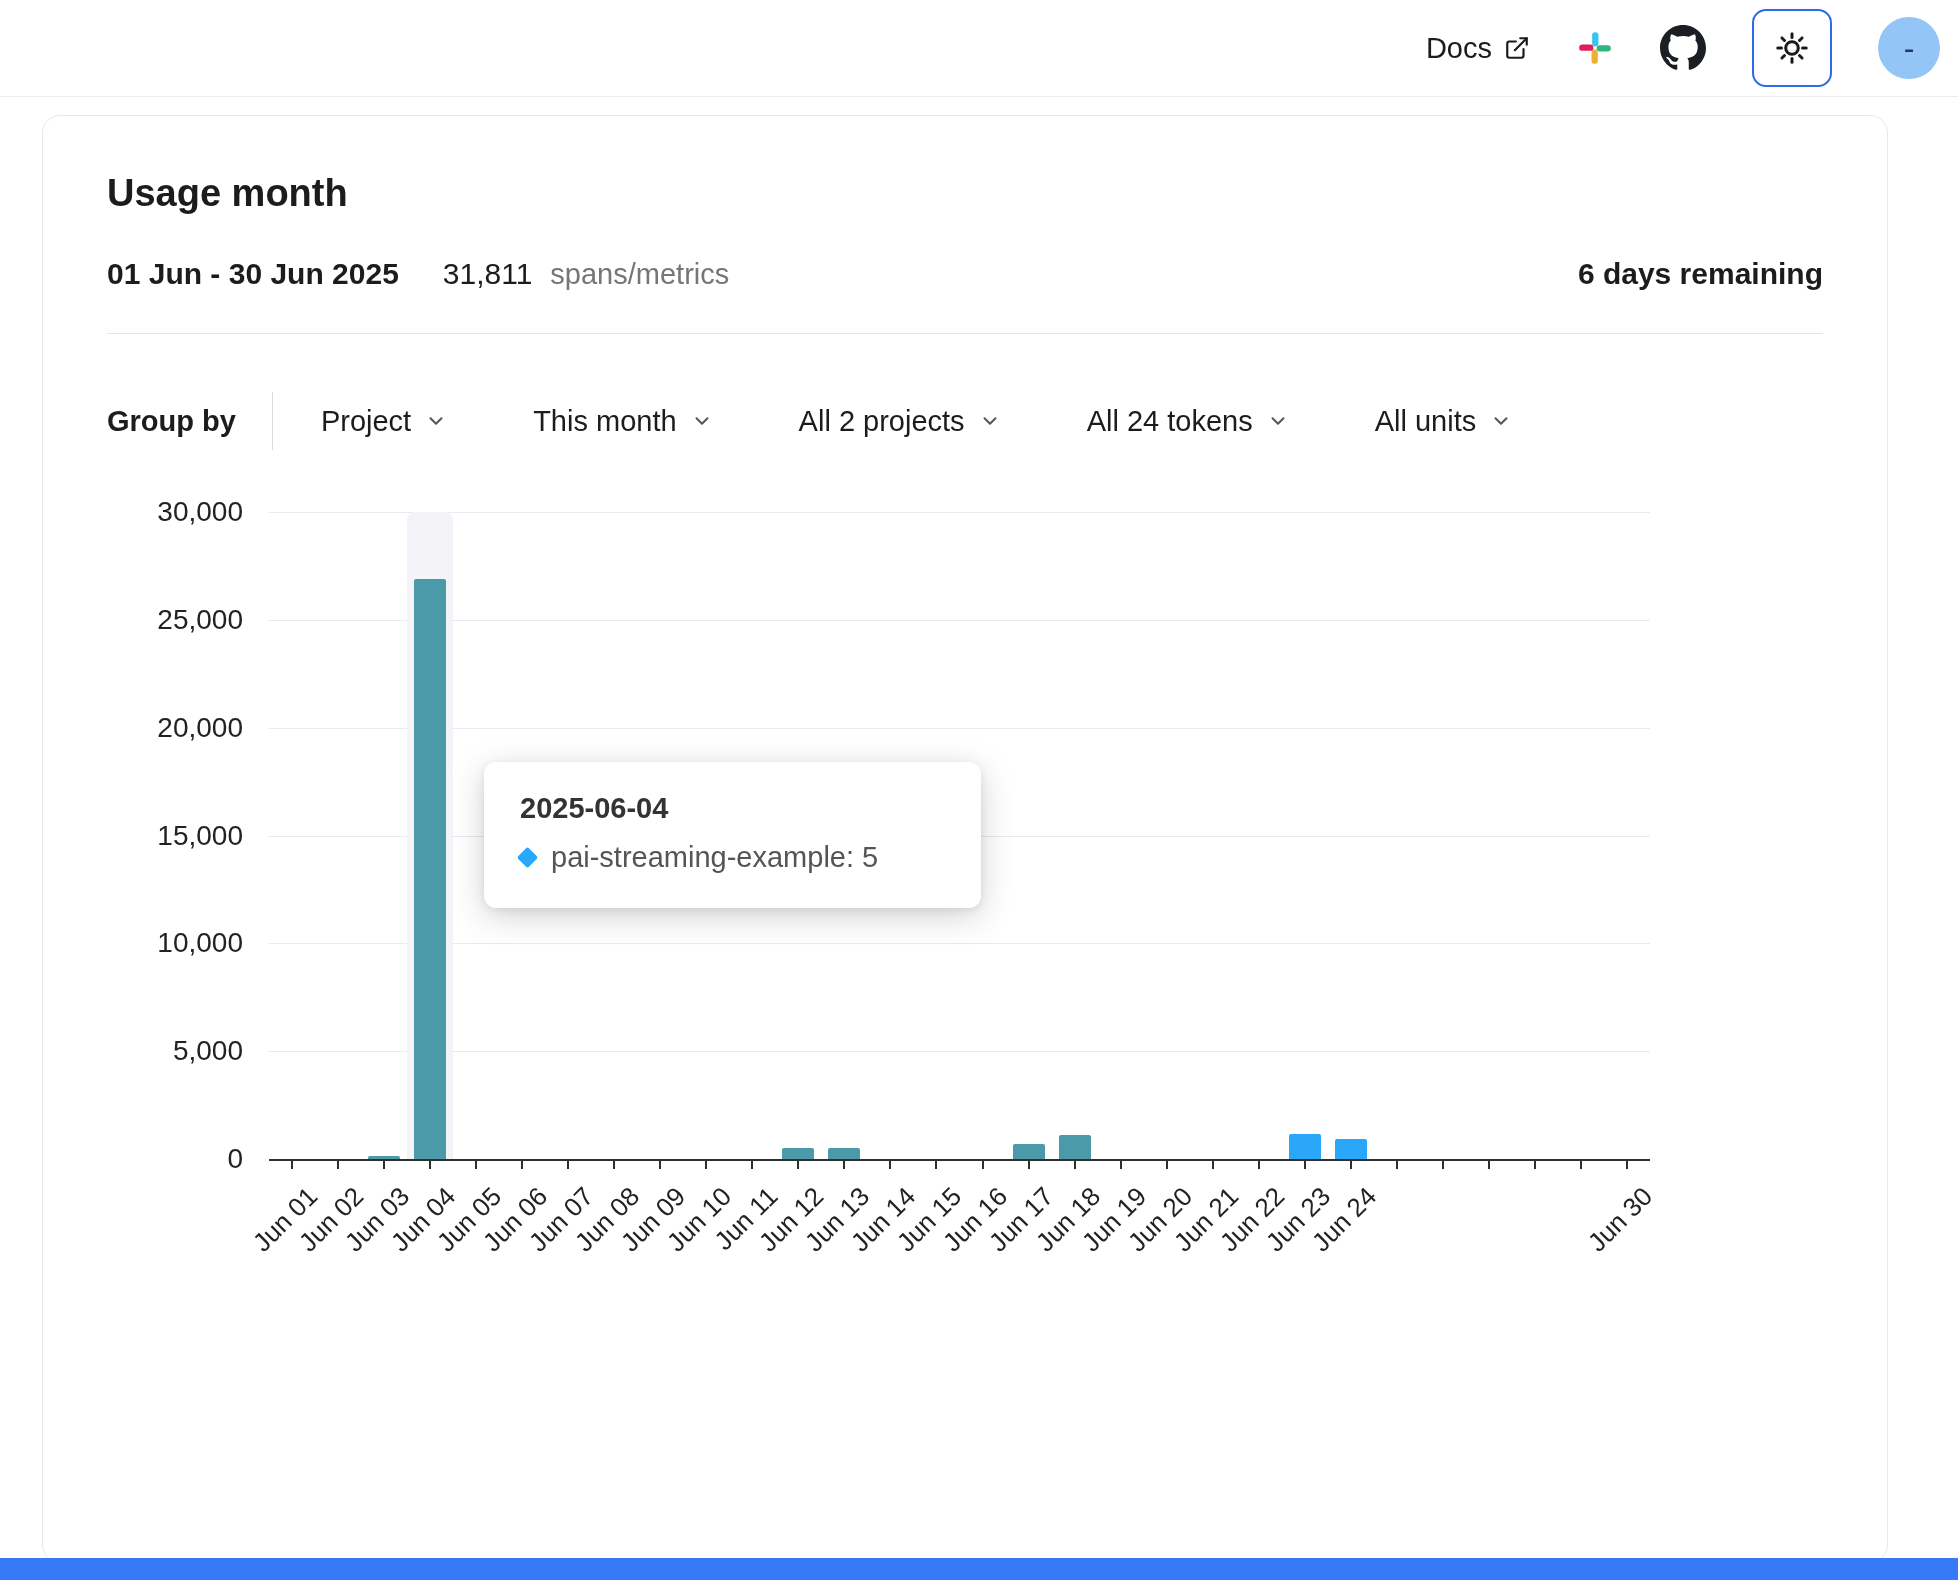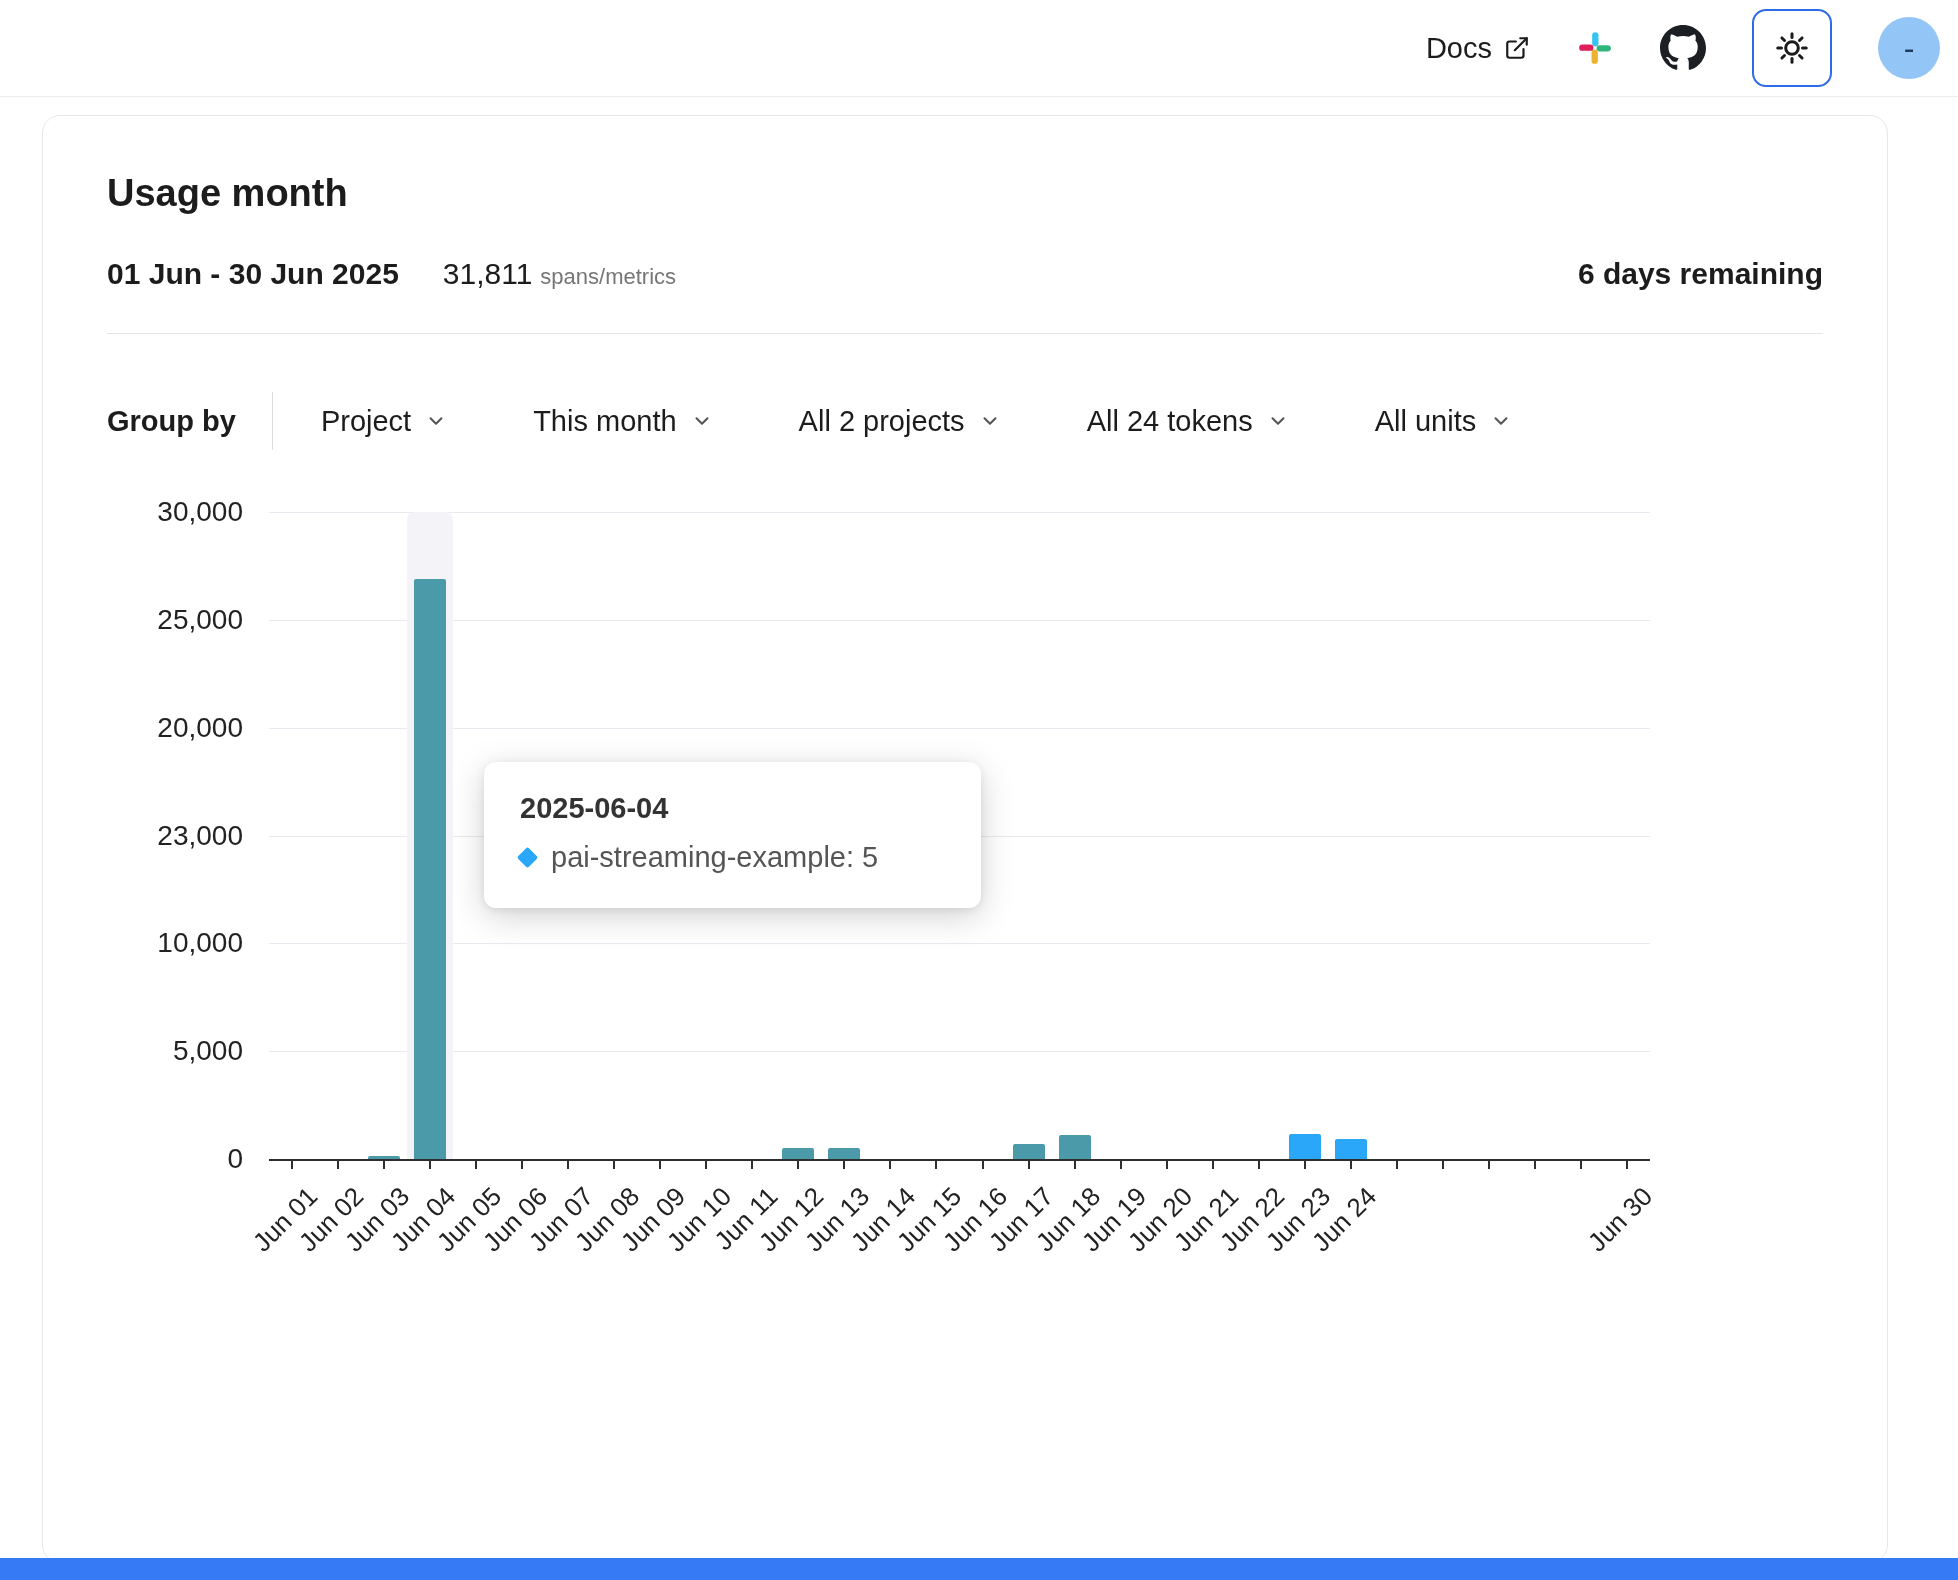--- a/index.html
+++ b/index.html
@@ -30,21 +30,21 @@
   
   .card {
     margin:18px 0 0 42px; width:1846px; height:1448px;
     border:1px solid #e7e7e7; border-radius:18px; background:#fff;
     padding:56px 64px 0 64px; position:relative;
   }
   .card-title { font-size:38px; font-weight:700; margin:0 0 42px 0; }
   .meta-row { display:flex; align-items:baseline; font-size:30px; }
   .date-range { font-weight:700; }
   .usage-count { margin-left:44px; }
-  .usage-unit { margin-left:8px; font-size:22px; color:#767676; }
+  .usage-unit { margin-left:18px; font-size:29px; color:#767676; }
   .remaining { margin-left:auto; font-weight:700; }
   .divider { border:none; border-top:1px solid #e4e4e4; margin:42px 0 0 0; }
 
   
   .filter-row { margin-top:58px; display:flex; align-items:center; font-size:29px; }
   .group-by { font-weight:700; padding-right:36px; }
   .vsep { width:1px; height:58px; background:#dcdcdc; margin-right:48px; }
   .dropdown {
     display:flex; align-items:center; gap:14px; margin-right:86px;
     background:none; border:none; font-size:29px; color:#1c1c1c; cursor:pointer; padding:0;
@@ -220,21 +220,21 @@
         <div>
             <div class="tt-row">
               <div class="diamond small" style="background: rgb(42, 167, 248);"></div>
               <div class="">pai-streaming-example: 5</div>
             </div>
           </div>
       </div>
     <div class="ylabel" style="top: calc(100% - 16px);">0</div>
         <div class="ylabel" style="top: calc(83.3333% - 16px);">5,000</div>
         <div class="ylabel" style="top: calc(66.6667% - 16px);">10,000</div>
-        <div class="ylabel" style="top: calc(50% - 16px);">23,000</div>
+        <div class="ylabel" style="top: calc(50% - 16px);">15,000</div>
         <div class="ylabel" style="top: calc(33.3333% - 16px);">20,000</div>
         <div class="ylabel" style="top: calc(16.6667% - 16px);">25,000</div>
         <div class="ylabel" style="top: calc(0% - 16px);">30,000</div>
         <div class="tick" style="left: calc(1.66667% - 1px);"></div>
         <div class="xlabel" style="right: calc(98.3333% - 10px);">Jun 01</div>
         <div class="tick" style="left: calc(5% - 1px);"></div>
         <div class="xlabel" style="right: calc(95% - 10px);">Jun 02</div>
         <div class="tick" style="left: calc(8.33333% - 1px);"></div>
         <div class="xlabel" style="right: calc(91.6667% - 10px);">Jun 03</div>
         <div class="tick" style="left: calc(11.6667% - 1px);"></div>

